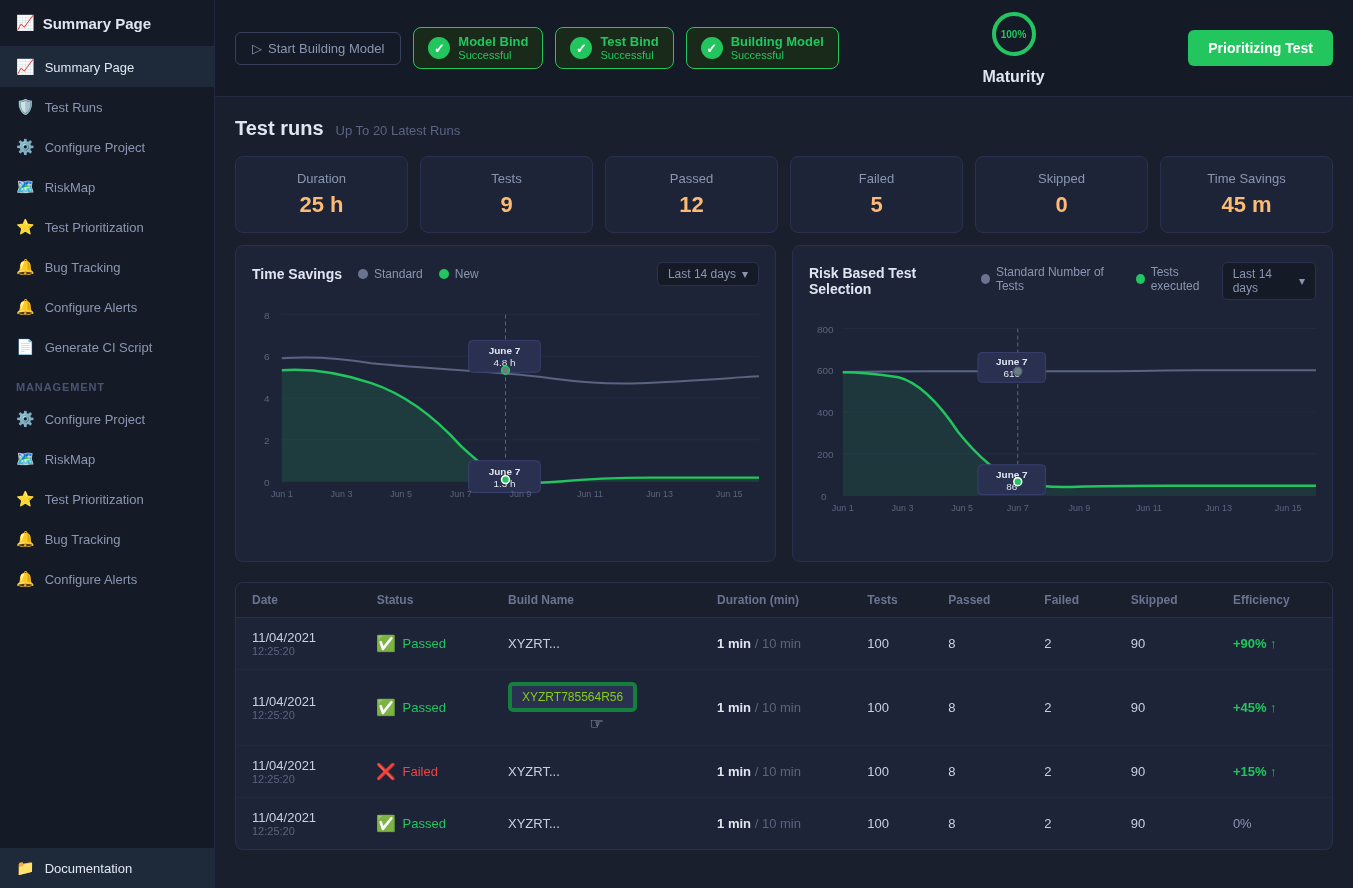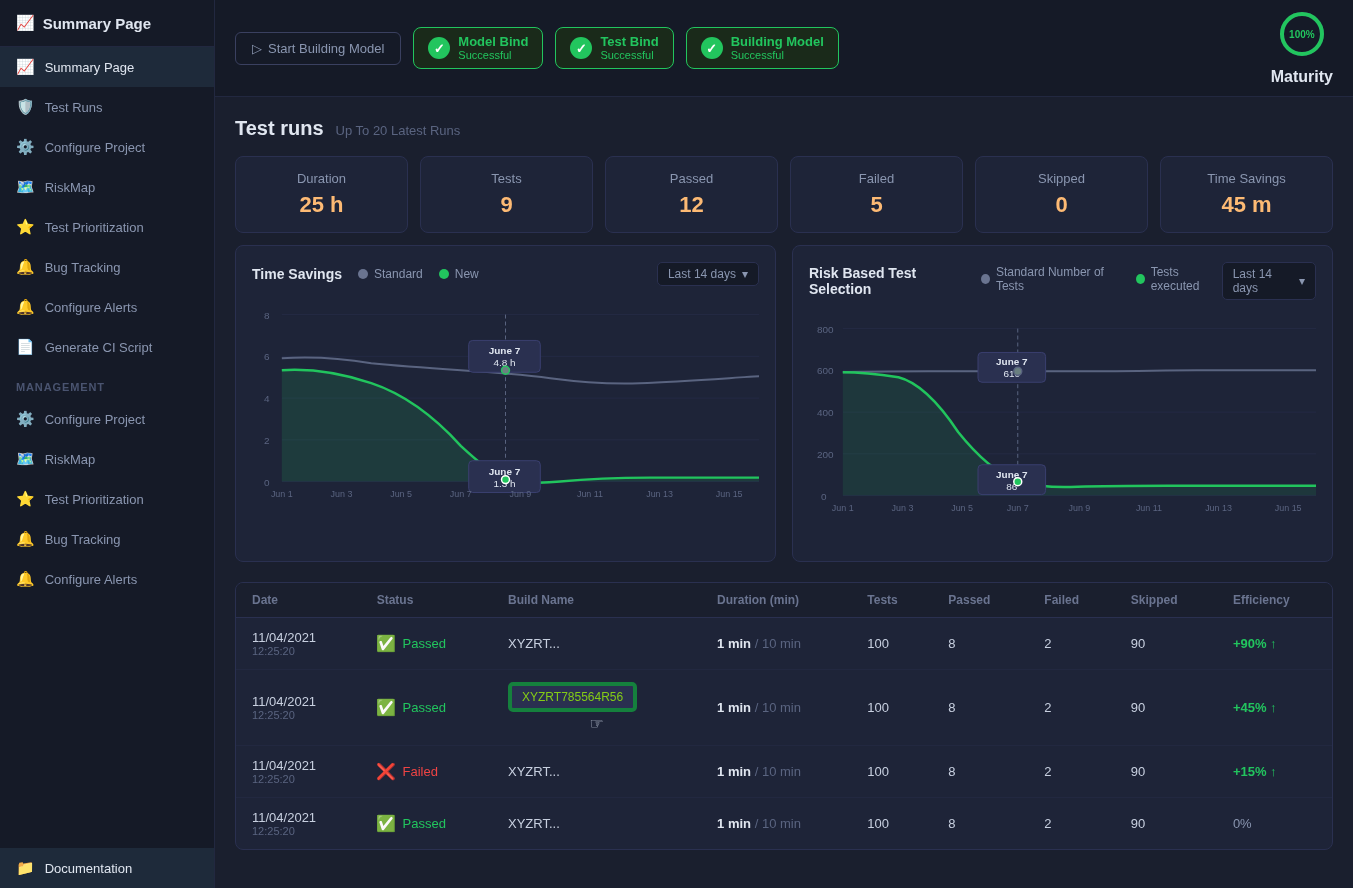--- a/index.html
+++ b/index.html
@@ -354,20 +354,23 @@
       <div style="position:relative; width:48px; height:48px;">
         <svg width="48" height="48" class="ring-svg">
           <circle cx="24" cy="24" r="20" fill="none" stroke="#2a3050" stroke-width="4"></circle>
           <circle cx="24" cy="24" r="20" fill="none" stroke="#22c55e" stroke-width="4" stroke-dasharray="125.6" stroke-dashoffset="0" stroke-linecap="round"></circle>
         </svg>
         <div style="position:absolute;top:0;left:0;width:48px;height:48px;display:flex;align-items:center;justify-content:center;font-size:10px;font-weight:700;color:#22c55e;">100%</div>
       </div>
       <span class="maturity-label">Maturity</span>
     </div>
 
+    <button class="prioritize-btn" style="margin-left: auto;">
+      <span>Prioritizing Test</span>
+    </button>
   </div>
 
   <div id="content">
 
     <div class="section-header">
       <span class="section-title">Test runs</span>
       <span class="section-sub">Up To 20 Latest Runs</span>
     </div>
 
     <div class="stats-row">

